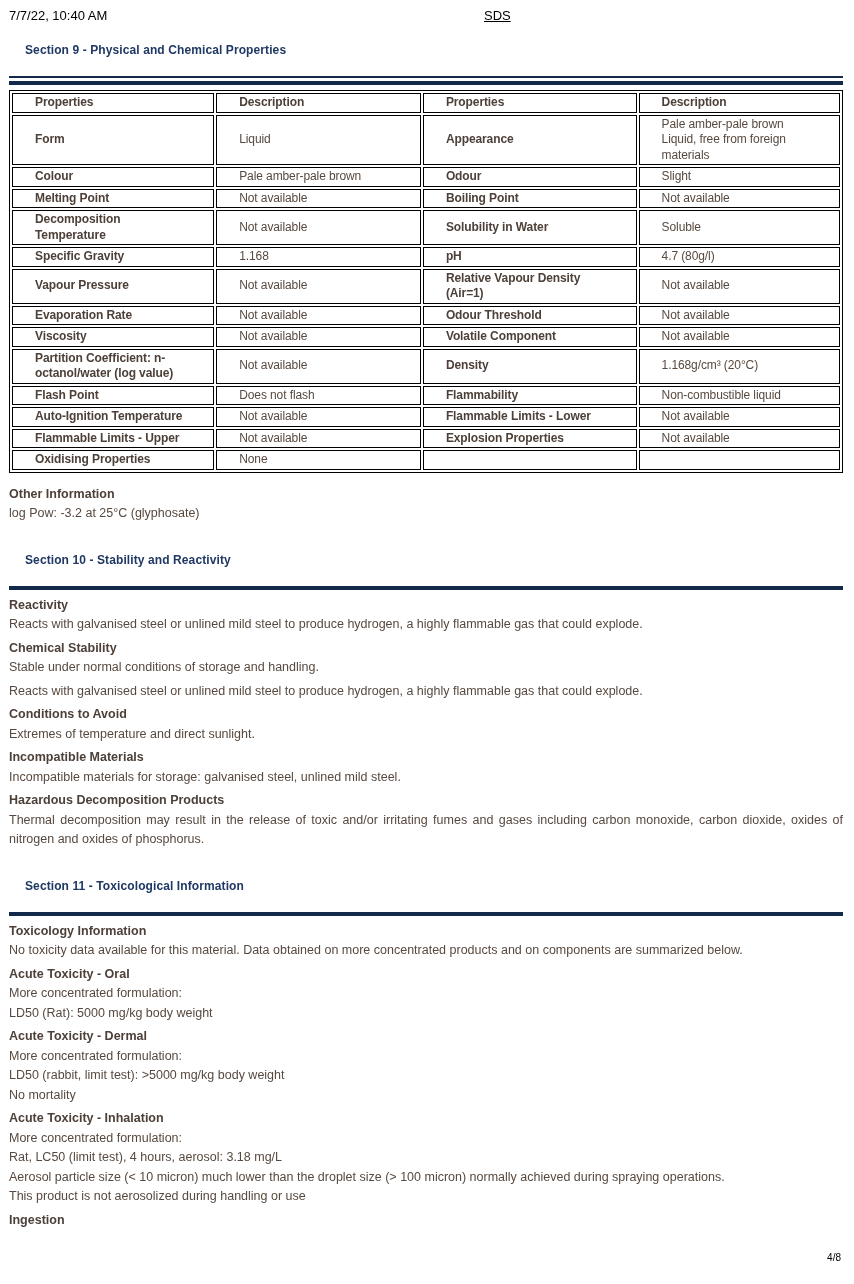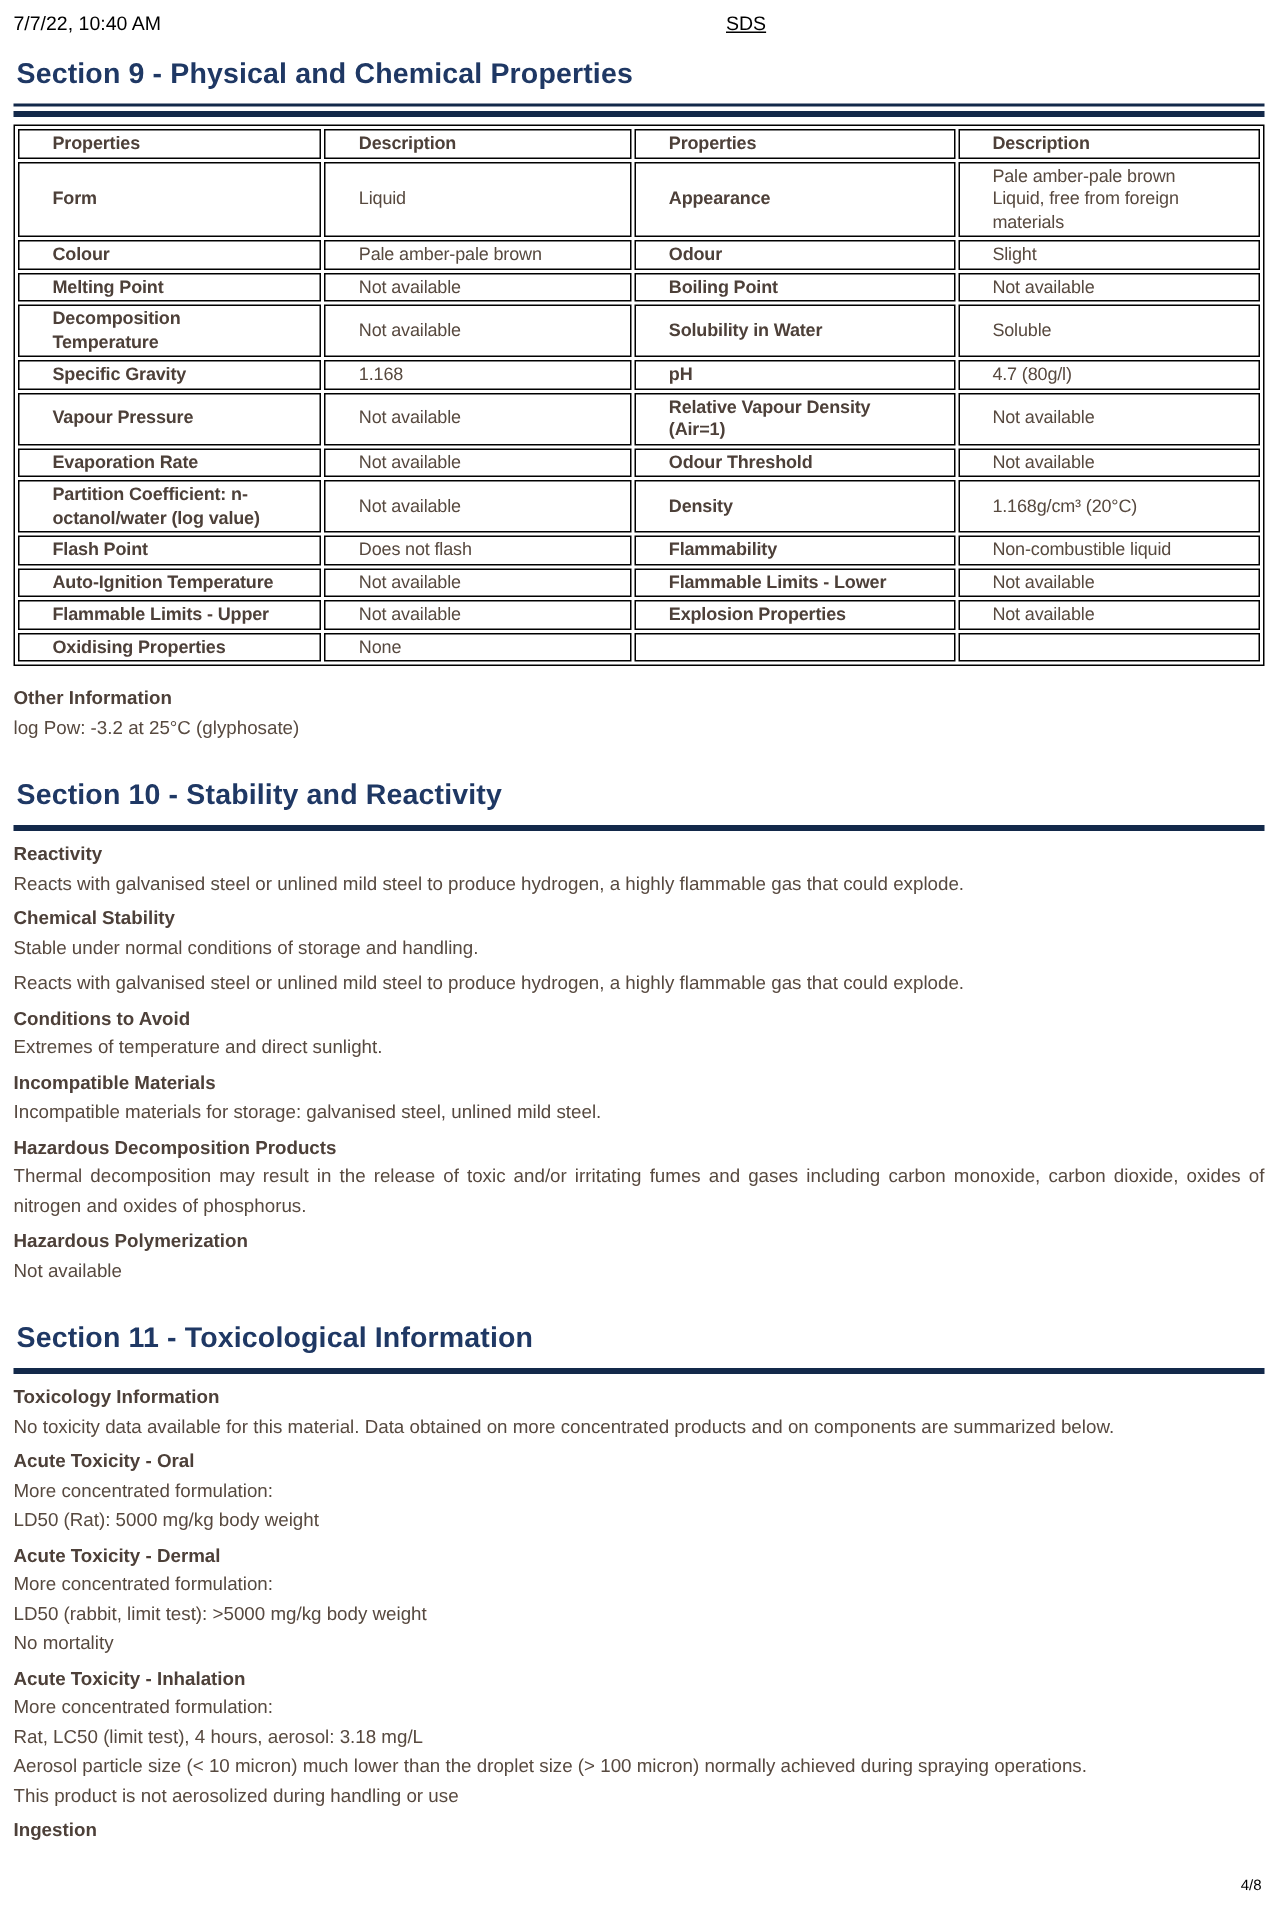--- a/index.html
+++ b/index.html
@@ -28,23 +28,23 @@
     position: relative;
     margin-top: 8px;
     height: 16px;
     font-size: 13px;
     line-height: 16px;
     color: var(--chrome);
   }
   .sds-title { position: absolute; left: 475px; top: 0; text-decoration: underline; }
 
   .sec-title {
-    margin: 2px;
+    margin: 16px;
     margin-top: 16px;
-    font-size: 19px;
+    font-size: 12px;
     line-height: 20px;
     font-weight: 700;
     color: var(--heading);
     letter-spacing: 0.1px;
   }
   .rule-double { margin-top: 9px; }
   .rule-double .thin  { height: 2px; background: var(--rule); }
   .rule-double .gap   { height: 3px; }
   .rule-double .thick { height: 4px; background: var(--rule); }
   .rule-single { margin-top: 9px; height: 4px; background: var(--rule); }
@@ -156,20 +156,26 @@
           <td class="prop">Relative Vapour Density (Air=1)</td>
           <td class="val">Not available</td>
         </tr>
         <tr>
           <td class="prop">Evaporation Rate</td>
           <td class="val">Not available</td>
           <td class="prop">Odour Threshold</td>
           <td class="val">Not available</td>
         </tr>
         <tr>
+          <td class="prop">Viscosity</td>
+          <td class="val">Not available</td>
+          <td class="prop">Volatile Component</td>
+          <td class="val">Not available</td>
+        </tr>
+        <tr>
           <td class="prop">Partition Coefficient: n-octanol/water (log value)</td>
           <td class="val">Not available</td>
           <td class="prop">Density</td>
           <td class="val">1.168g/cm³ (20°C)</td>
         </tr>
         <tr>
           <td class="prop">Flash Point</td>
           <td class="val">Does not flash</td>
           <td class="prop">Flammability</td>
           <td class="val">Non-combustible liquid</td>
@@ -218,24 +224,20 @@
         <div class="item-label">Conditions to Avoid</div>
         <div class="item-line">Extremes of temperature and direct sunlight.</div>
       </div>
       <div class="item">
         <div class="item-label">Incompatible Materials</div>
         <div class="item-line">Incompatible materials for storage: galvanised steel, unlined mild steel.</div>
       </div>
       <div class="item">
         <div class="item-label">Hazardous Decomposition Products</div>
         <div class="item-line justify">Thermal decomposition may result in the release of toxic and/or irritating fumes and gases including carbon monoxide, carbon dioxide, oxides of nitrogen and oxides of phosphorus.</div>
-      </div>
-      <div class="item">
-        <div class="item-label">Hazardous Polymerization</div>
-        <div class="item-line">Not available</div>
       </div>
     </div>
 
   <h1 class="sec-title" style="margin-top:26px">Section 11 - Toxicological Information</h1>
   <div class="rule-single"></div>
   <div class="items">
       <div class="item">
         <div class="item-label">Toxicology Information</div>
         <div class="item-line justify">No toxicity data available for this material. Data obtained on more concentrated products and on components are summarized below.</div>
       </div>

